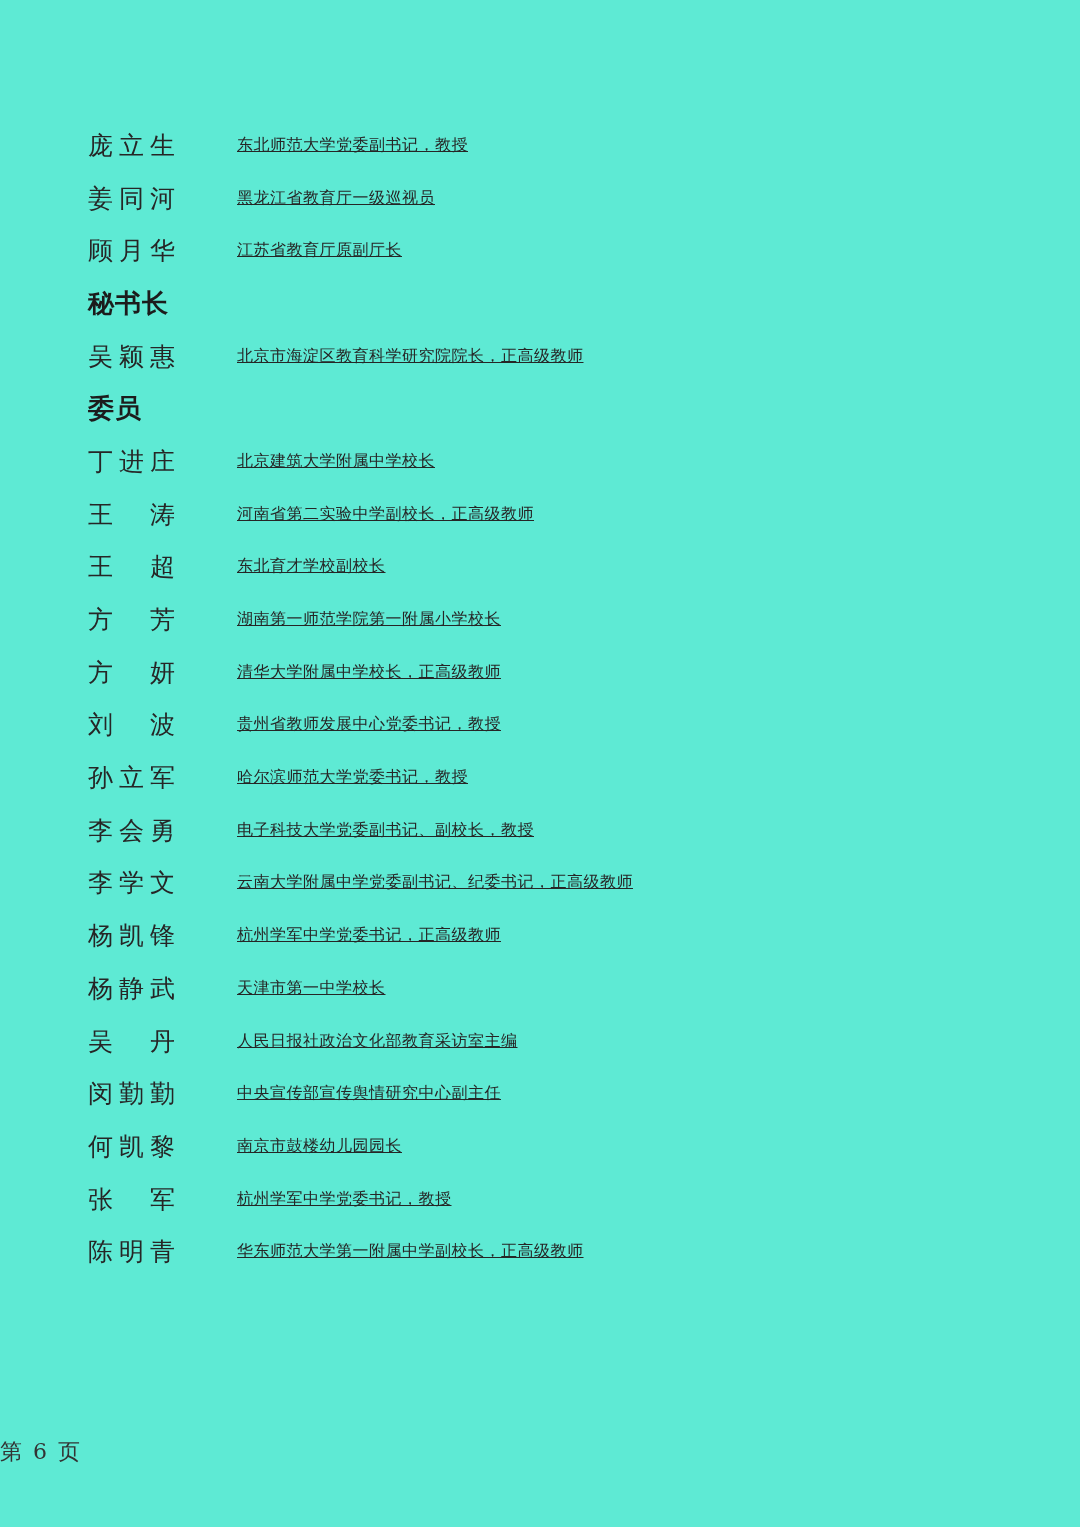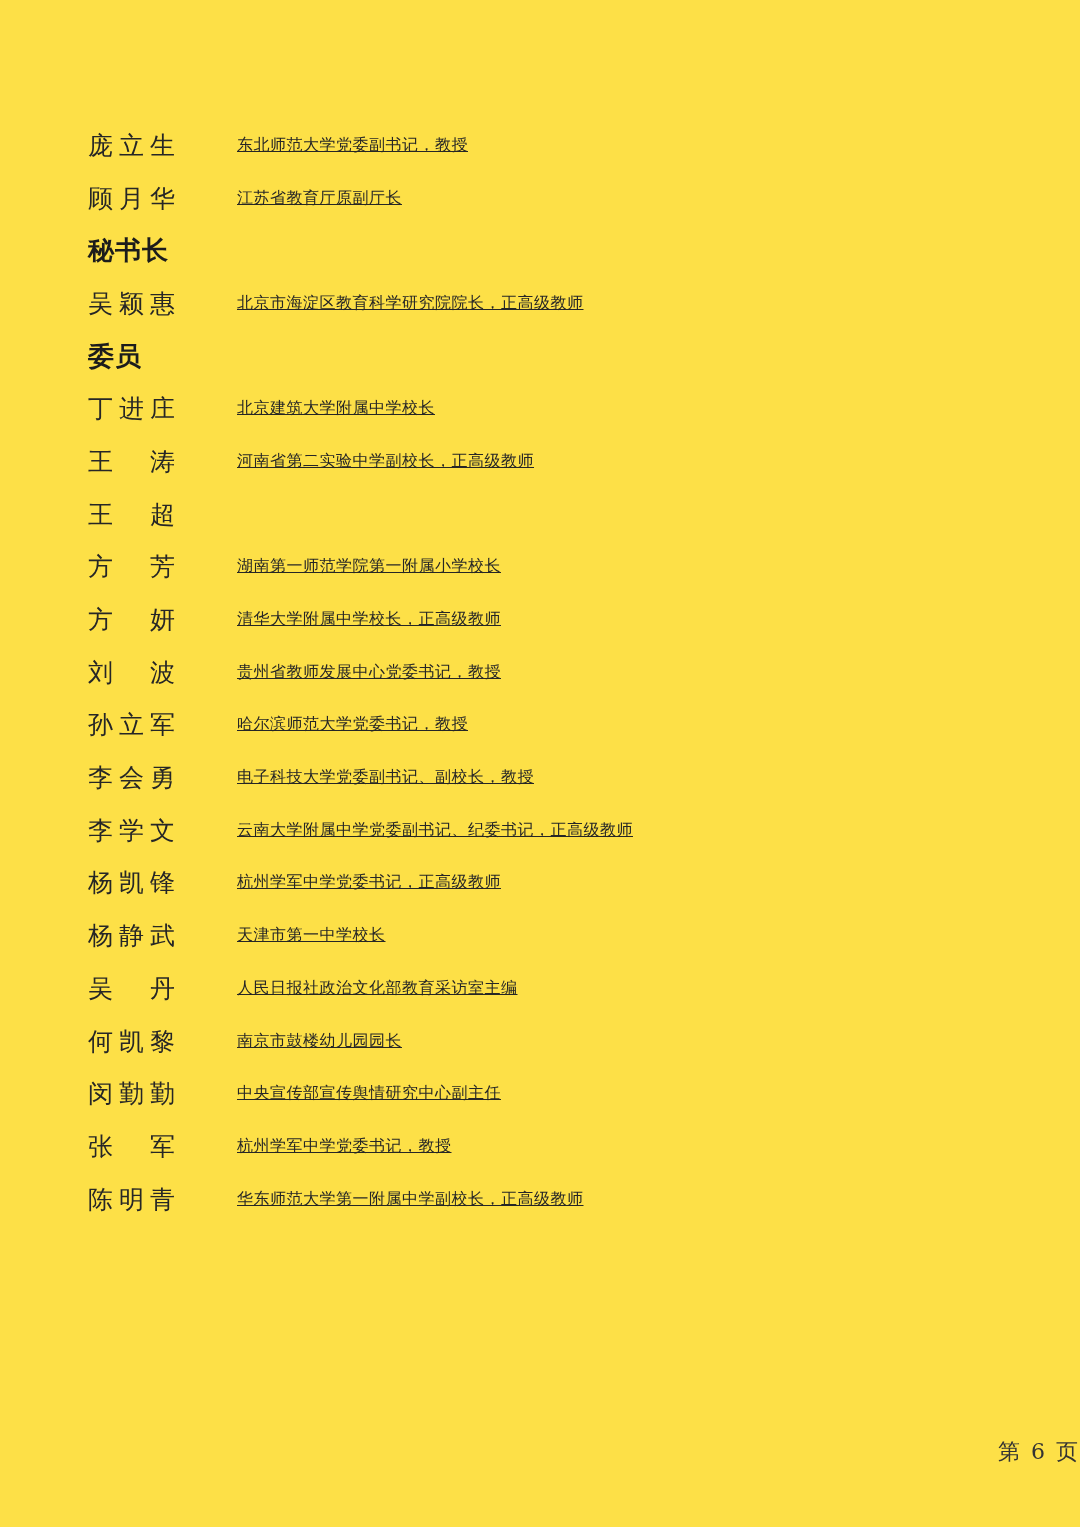--- a/index.html
+++ b/index.html
@@ -4,21 +4,21 @@
 <style>
   html, body {
     margin: 0;
     padding: 0;
     background: #ffffff;
   }
   .page {
     position: relative;
     width: 1080px;
     height: 1527px;
-    background: #fde047;
+    background: #5eead4;
     overflow: hidden;
     color: #262626;
   }
   .rows {
     position: absolute;
     left: 88px;
     top: 119px;
     right: 40px;
   }
   .row {
@@ -49,39 +49,45 @@
     font-weight: 700;
     font-size: 26px;
     letter-spacing: 1px;
     color: #1c1c1c;
   }
   .footer {
     position: absolute;
     left: 0;
     right: 0;
     top: 1437px;
-    text-align: right;
+    text-align: left;
     font-family: "DejaVu Serif", "Liberation Serif", serif;
     font-size: 22px;
     letter-spacing: 2px;
     color: #333333;
   }
 </style>
 </head>
 <body>
 
 <div class="page">
   <div class="rows" id="rows">
   <div class="row entry">
     <span class="name-cell">
       <span class="name-text">庞立生</span>
     </span>
     <span class="title-text">东北师范大学党委副书记，教授</span>
   </div>
 
+  <div class="row entry">
+    <span class="name-cell">
+      <span class="name-text">姜同河</span>
+    </span>
+    <span class="title-text">黑龙江省教育厅一级巡视员</span>
+  </div>
 
   <div class="row entry">
     <span class="name-cell">
       <span class="name-text">顾月华</span>
     </span>
     <span class="title-text">江苏省教育厅原副厅长</span>
   </div>
 
   <div class="row heading">
     <span class="heading-text">秘书长</span>
@@ -109,20 +115,21 @@
     <span class="name-cell">
       <span class="name-text">王　涛</span>
     </span>
     <span class="title-text">河南省第二实验中学副校长，正高级教师</span>
   </div>
 
   <div class="row entry">
     <span class="name-cell">
       <span class="name-text">王　超</span>
     </span>
+    <span class="title-text">东北育才学校副校长</span>
   </div>
 
   <div class="row entry">
     <span class="name-cell">
       <span class="name-text">方　芳</span>
     </span>
     <span class="title-text">湖南第一师范学院第一附属小学校长</span>
   </div>
 
   <div class="row entry">
@@ -177,30 +184,30 @@
   <div class="row entry">
     <span class="name-cell">
       <span class="name-text">吴　丹</span>
     </span>
     <span class="title-text">人民日报社政治文化部教育采访室主编</span>
   </div>
 
 
   <div class="row entry">
     <span class="name-cell">
+      <span class="name-text">闵勤勤</span>
+    </span>
+    <span class="title-text">中央宣传部宣传舆情研究中心副主任</span>
+  </div>
+
+  <div class="row entry">
+    <span class="name-cell">
       <span class="name-text">何凯黎</span>
     </span>
     <span class="title-text">南京市鼓楼幼儿园园长</span>
-  </div>
-
-  <div class="row entry">
-    <span class="name-cell">
-      <span class="name-text">闵勤勤</span>
-    </span>
-    <span class="title-text">中央宣传部宣传舆情研究中心副主任</span>
   </div>
 
   <div class="row entry">
     <span class="name-cell">
       <span class="name-text">张　军</span>
     </span>
     <span class="title-text">杭州学军中学党委书记，教授</span>
   </div>
 
 

